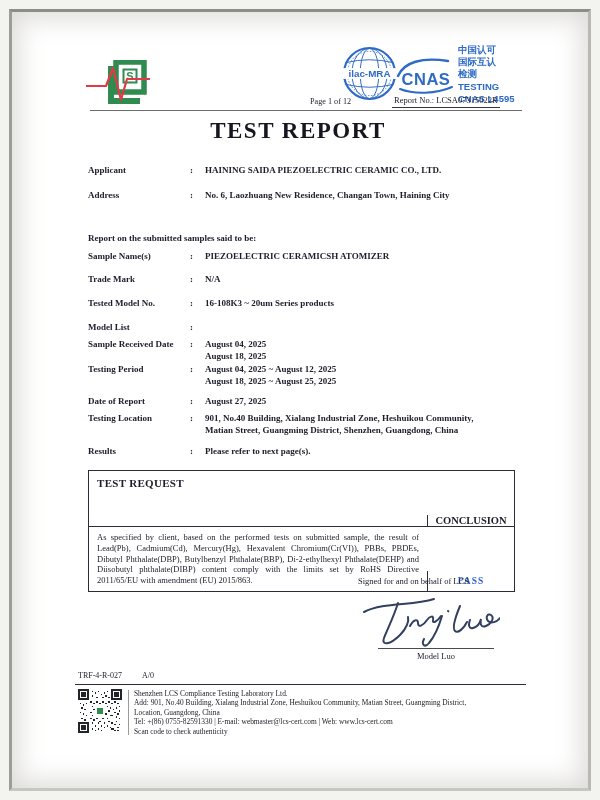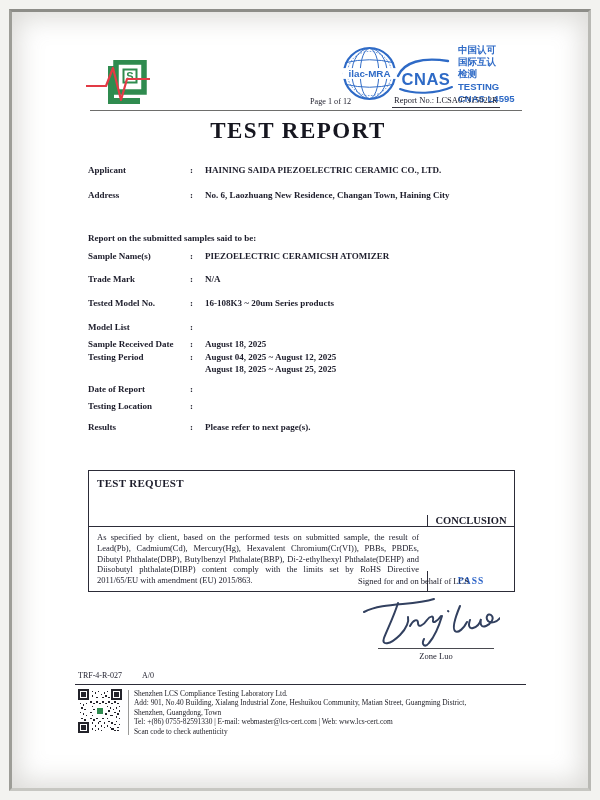--- a/index.html
+++ b/index.html
@@ -163,38 +163,46 @@
         </span>
     </div>
     <div class="frow" style="margin-bottom:5px">
       <span class="flabel">Model List</span>
       <span class="fcolon">:</span>
     </div>
     <div class="frow" style="margin-bottom:1px">
       <span class="flabel">Sample Received Date</span>
       <span class="fcolon">:</span>
       <span class="fvalue">
+        <span>August 04, 2025</span>
         <span>August 18, 2025</span>
       </span>
     </div>
     <div class="frow" style="margin-bottom:8px">
       <span class="flabel">Testing Period</span>
       <span class="fcolon">:</span>
       <span class="fvalue">
         <span>August 04, 2025 ~ August 12, 2025</span>
         <span>August 18, 2025 ~ August 25, 2025</span>
       </span>
     </div>
     <div class="frow" style="margin-bottom:5px">
       <span class="flabel">Date of Report</span>
       <span class="fcolon">:</span>
+      <span class="fvalue">
+          <span>August 27, 2025</span>
+        </span>
     </div>
     <div class="frow" style="margin-bottom:9px">
       <span class="flabel">Testing Location</span>
       <span class="fcolon">:</span>
+      <span class="fvalue">
+        <span>901, No.40 Building, Xialang Industrial Zone, Heshuikou Community,</span>
+        <span>Matian Street, Guangming District, Shenzhen, Guangdong, China</span>
+      </span>
     </div>
     <div class="frow">
       <span class="flabel">Results</span>
       <span class="fcolon">:</span>
       <span class="fvalue">
           <span>Please refer to next page(s).</span>
         </span>
     </div>
   </div>
 
@@ -216,21 +224,21 @@
     <g fill="none" stroke="#32405f" stroke-width="2" stroke-linecap="round">
       <path d="M4 22 C24 12 52 16 74 9"></path>
       <path d="M38 13 C34 26 28 38 24 48 C21 56 30 55 40 45 C47 38 49 31 48 27"></path>
       <path d="M50 36 c3 -6 8 -8 8 -3 c0 5 5 3 9 -3 c3 -4 7 -5 6 0 c-1 4 4 2 8 -4"></path>
       <path d="M82 26 c-3 10 -7 20 -13 27 c-4 5 -8 2 -5 -4"></path>
       <path d="M88 21 l0.4 0.4"></path>
       <path d="M100 16 c-5 12 -8 22 -5 25 c3 3 9 -3 12 -9"></path>
       <path d="M110 30 c-2 5 -1 9 3 8 c4 -1 7 -5 8 -9 c-1 5 0 9 5 7 c5 -2 9 -8 5 -11 c-3 -2 -6 2 -3 6 c3 3 9 1 12 -3"></path>
     </g>
   </svg>
-  <div class="sig-name">Zone Luo</div>
+  <div class="sig-name">Model Luo</div>
 
   <div class="form-line">
     <span>TRF-4-R-027</span><span class="rev">A/0</span>
   </div>
   <div class="footer-rule"></div>
 
   <div class="footer">
     <svg class="qr" width="44" height="44" viewBox="0 0 29 29" shape-rendering="crispEdges">
       <rect x="0" y="0" width="29" height="29" fill="#ffffff"></rect>
       <g fill="#23232a">
@@ -257,19 +265,19 @@
            M9 22h1v1H9z M9 26h1v1H9z M11 27h1v1h-1z M13 26h1v1h-1z M15 27h1v1h-1z M17 25h1v1h-1z M19 24h1v1h-1z M21 25h1v1h-1z
            M22 9h1v1h-1z M24 8h1v1h-1z M26 9h1v1h-1z M27 11h1v1h-1z M25 12h1v1h-1z M23 13h1v1h-1z M27 14h1v1h-1z M24 15h1v1h-1z M26 16h1v1h-1z M22 17h1v1h-1z M25 18h1v1h-1z M27 19h1v1h-1z"></path>
       </g>
       <rect x="11.5" y="11.5" width="6" height="6" fill="#ffffff"></rect>
       <rect x="12.5" y="12.5" width="4" height="4" fill="#2f8b4f"></rect>
     </svg>
     <div class="footer-divider"></div>
     <div class="footer-text">
       <div>Shenzhen LCS Compliance Testing Laboratory Ltd.</div>
       <div>Add: 901, No.40 Building, Xialang Industrial Zone, Heshuikou Community, Matian Street, Guangming District,</div>
-      <div>Shenzhen, Guangdong, Town</div>
+      <div>Location, Guangdong, China</div>
       <div>Tel: +(86) 0755-82591330 | E-mail: webmaster@lcs-cert.com | Web: www.lcs-cert.com</div>
       <div>Scan code to check authenticity</div>
     </div>
   </div>
 
 </div>
 
 </body></html>

